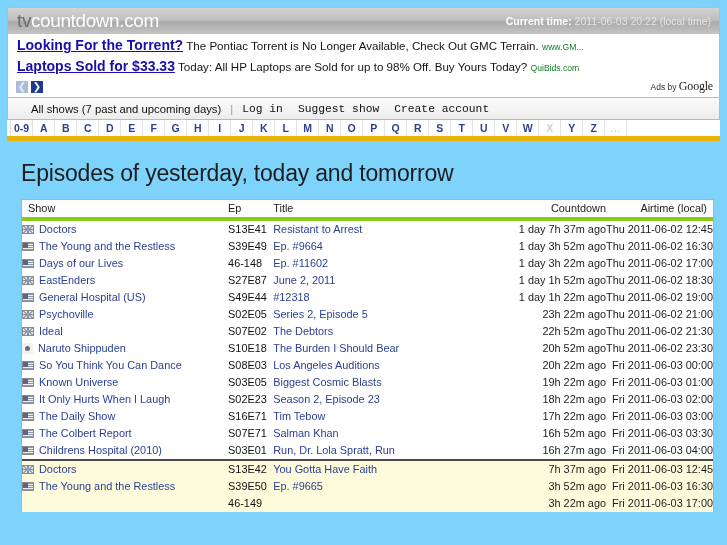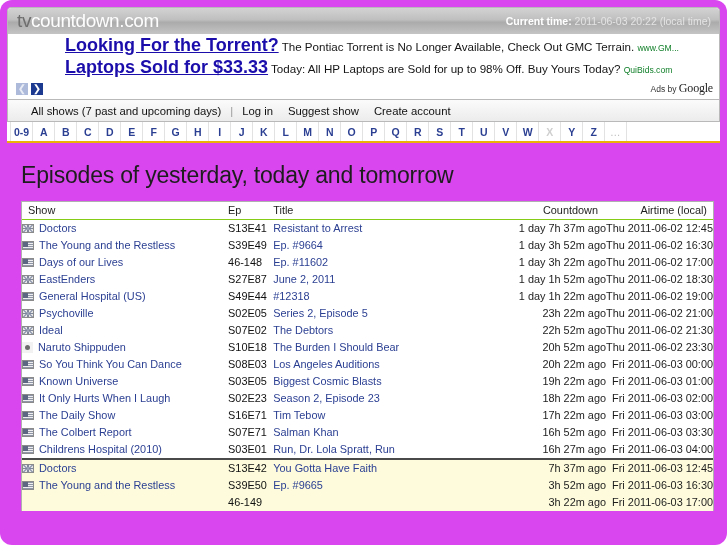--- a/index.html
+++ b/index.html
@@ -6,23 +6,22 @@
   html, body {
     margin: 0; padding: 0;
     width: 727px; height: 545px;
     overflow: hidden;
     background: #ffffff;
     font-family: "Liberation Sans", sans-serif;
   }
   #page {
     width: 727px; height: 545px;
     position: relative;
-    background: #d946ef;
+    background: #7dd3fc;
     padding: 7px 7px 0 7px;
-    border-radius: 12px;
   }
 
   
   .hdr-wrap {
     border: 1px solid #b9b9b9;
     border-radius: 4px 4px 0 0;
     background: #ffffff;
     overflow: hidden;
   }
   .logobar {
@@ -61,22 +60,21 @@
     color: #1a1a1a;
     line-height: 17px;
     padding: 1px 0 1px 9px;
     white-space: nowrap;
     overflow: hidden;
   }
   .adrow .adlink {
     color: #1a0dab;
     text-decoration: underline;
     font-weight: bold;
-    font-size: 18px;
-    margin-left: 48px;
+    font-size: 14px;
   }
   .adrow .addesc { color: #151515; }
   .adrow .adurl { color: #13802b; font-size: 8.6px; }
   .adfoot {
     display: flex;
     align-items: center;
     justify-content: space-between;
     padding: 1px 6px 3px 8px;
     height: 19px;
   }
@@ -106,25 +104,25 @@
     height: 22px;
     display: flex;
     align-items: center;
     padding-left: 23px;
     font-size: 11.3px;
     color: #111;
     gap: 0px;
   }
   .navbar .nitem { color: #111; text-decoration: none; white-space: nowrap; }
   .navbar .nsep { color: #999; padding: 0 9px; }
-  .navbar .nlink { color: #111; margin-right: 15px; white-space: nowrap; }
+  .navbar .nlink { color: #111; margin-right: 15px; white-space: nowrap; font-family: Liberation Mono, monospace; }
 
   
   .alpha {
-    border-bottom: 2px solid #eab308;
+    border-bottom: 5px solid #eab308;
     background: #fff;
     display: flex;
     align-items: stretch;
     height: 21px;
     padding-left: 3px;
   }
   .alpha .a {
     min-width: 22px;
     display: flex; align-items: center; justify-content: center;
     font-size: 10.5px;
@@ -158,23 +156,23 @@
     width: 100%;
     border-collapse: collapse;
     font-size: 10.9px;
     color: #1d1d1d;
   }
   table.eps thead th {
     text-align: left;
     font-weight: normal;
     color: #1d1d1d;
     font-size: 10.9px;
-    padding: 2px 8px 3px 0;
+    padding: 2px 0 3px 0;
     background: #fff;
-    border-bottom: 1px solid #84cc16;
+    border-bottom: 4px solid #84cc16;
   }
   table.eps th.c-show { padding-left: 6px; }
   table.eps th.c-count, table.eps th.c-air { text-align: right; }
   table.eps th.c-air { padding-right: 6px; }
 
   table.eps td {
     padding: 1px 0 1px 0;
     white-space: nowrap;
     vertical-align: middle;
     line-height: 15px;

